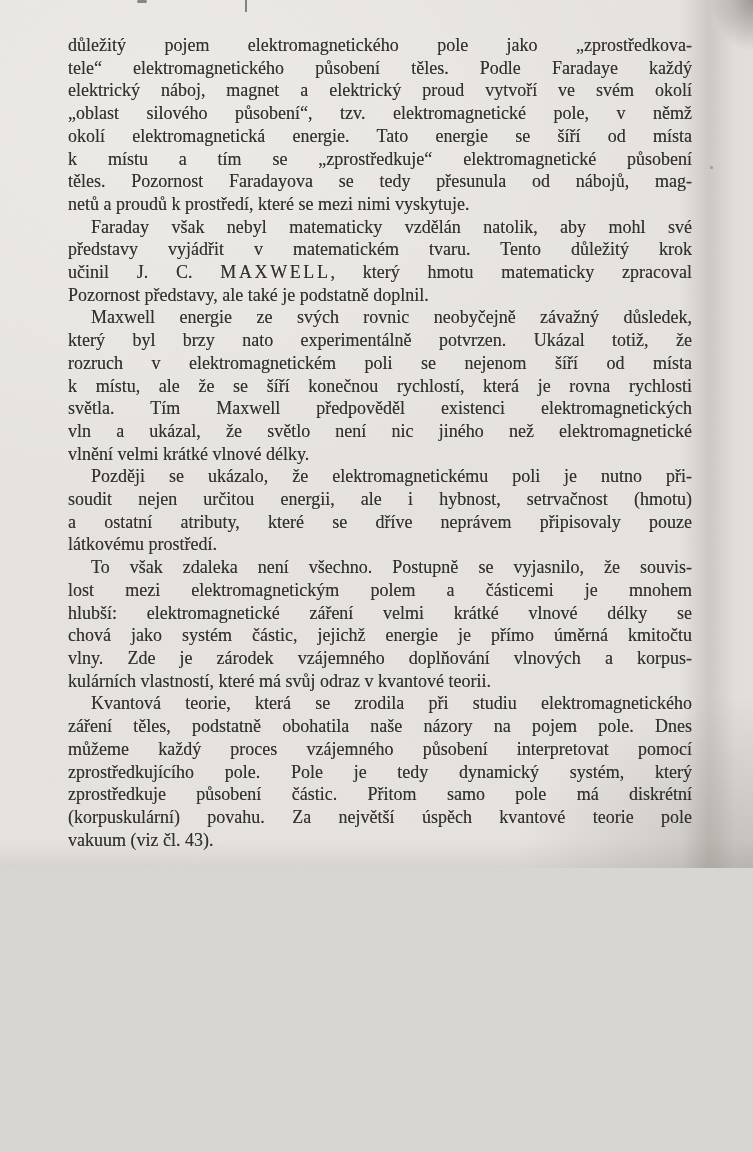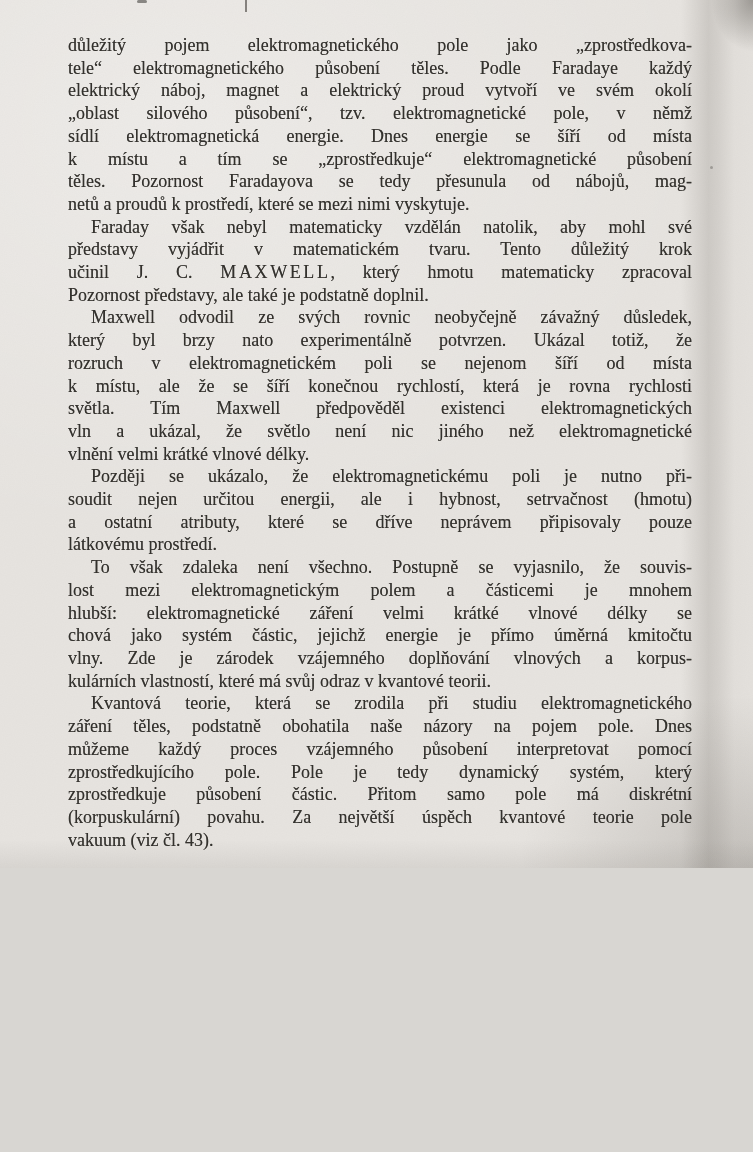--- a/index.html
+++ b/index.html
@@ -90,33 +90,33 @@
   <div class="speck s1"></div>
   <div class="speck s2"></div>
   <div class="speck s3"></div>
 
   <main class="text-block">
       <div class="para">
         <div class="line"><span>důležitý pojem elektromagnetického pole jako „zprostředkova-</span></div>
         <div class="line"><span>tele“ elektromagnetického působení těles. Podle Faradaye každý</span></div>
         <div class="line"><span>elektrický náboj, magnet a elektrický proud vytvoří ve svém okolí</span></div>
         <div class="line"><span>„oblast silového působení“, tzv. elektromagnetické pole, v němž</span></div>
-        <div class="line"><span>sídlí elektromagnetická energie. Dnes energie se šíří od místa</span></div>
+        <div class="line"><span>okolí elektromagnetická energie. Tato energie se šíří od místa</span></div>
         <div class="line"><span>k místu a tím se „zprostředkuje“ elektromagnetické působení</span></div>
         <div class="line"><span>těles. Pozornost Faradayova se tedy přesunula od nábojů, mag-</span></div>
         <div class="line last"><span>netů a proudů k </span><span class="it">prostředí</span><span>, které se mezi nimi vyskytuje.</span></div>
       </div>
       <div class="para">
         <div class="line indent"><span>Faraday však nebyl matematicky vzdělán natolik, aby mohl své</span></div>
         <div class="line"><span>představy vyjádřit v matematickém tvaru. Tento důležitý krok</span></div>
         <div class="line"><span>učinil J. C. </span><span class="sp">MAXWELL</span><span>, který hmotu matematicky zpracoval</span></div>
         <div class="line last"><span>Pozornost představy, ale také je podstatně doplnil.</span></div>
       </div>
       <div class="para">
-        <div class="line indent"><span>Maxwell odvodil ze svých rovnic neobyčejně závažný důsledek,</span></div>
+        <div class="line indent"><span>Maxwell energie ze svých rovnic neobyčejně závažný důsledek,</span></div>
         <div class="line"><span>který byl brzy nato experimentálně potvrzen. Ukázal totiž, že</span></div>
         <div class="line"><span>rozruch v elektromagnetickém poli se nejenom šíří od místa</span></div>
         <div class="line"><span>k místu, ale že se šíří konečnou rychlostí, která je rovna rychlosti</span></div>
         <div class="line"><span>světla. Tím Maxwell předpověděl existenci elektromagnetických</span></div>
         <div class="line"><span>vln a ukázal, že světlo není nic jiného než elektromagnetické</span></div>
         <div class="line last"><span>vlnění velmi krátké vlnové délky.</span></div>
       </div>
       <div class="para">
         <div class="line indent"><span>Později se ukázalo, že elektromagnetickému poli je nutno při-</span></div>
         <div class="line"><span>soudit nejen určitou energii, ale i hybnost, setrvačnost (hmotu)</span></div>

